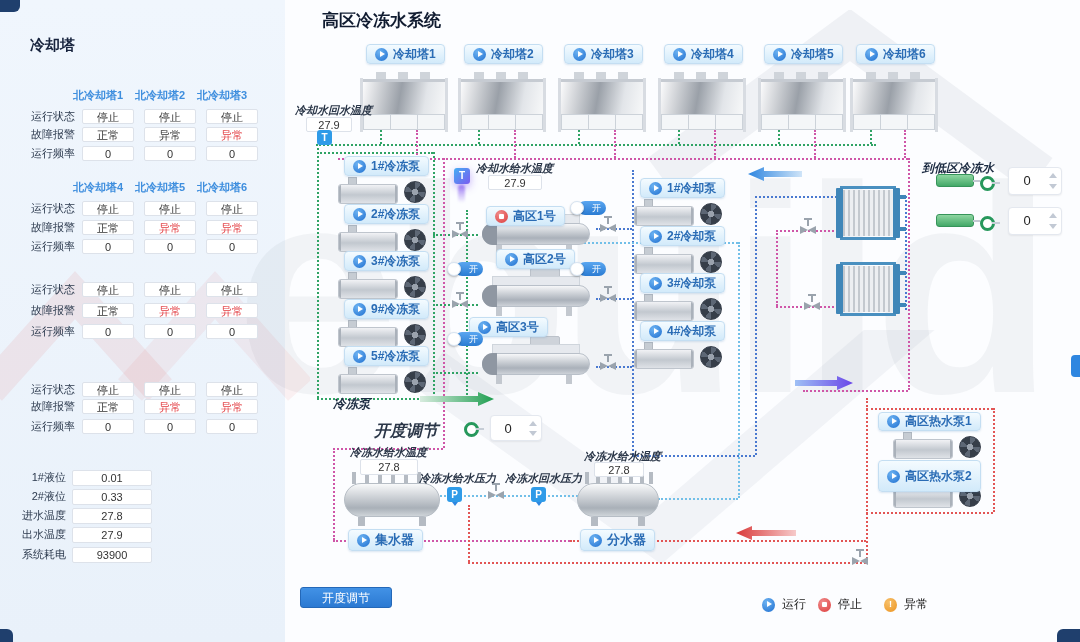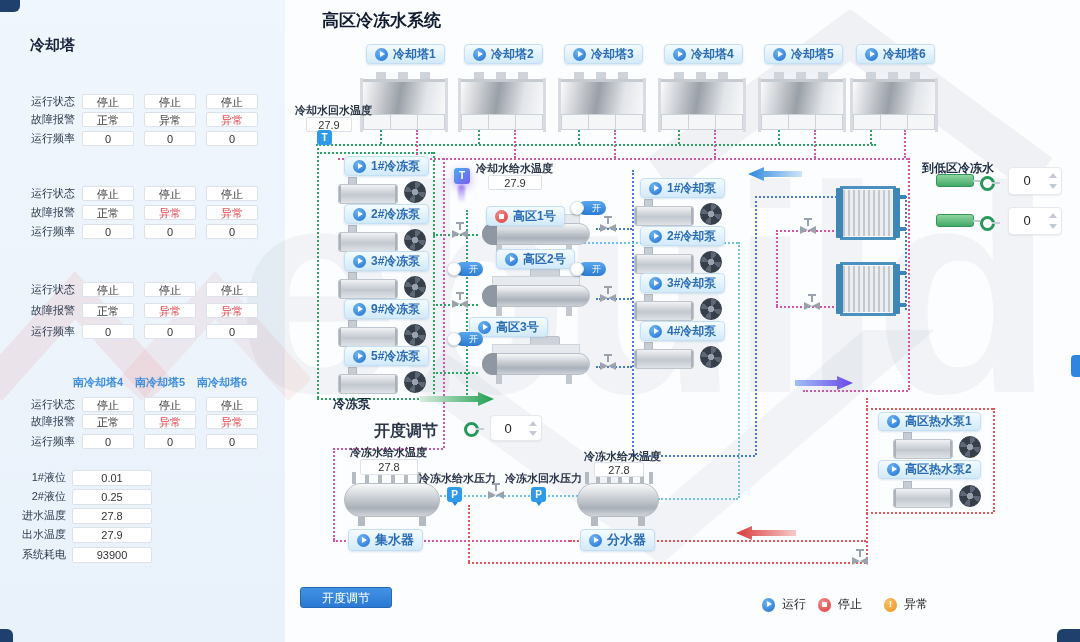--- a/index.html
+++ b/index.html
@@ -66,21 +66,21 @@
   
   .pill{position:absolute;height:20px;display:flex;align-items:center;gap:5px;padding:0 8px;background:linear-gradient(180deg,#f4fbff,#d2eafa);border:1px solid #c4def2;border-radius:4px;box-shadow:0 1px 2px rgba(60,120,180,.18);font-size:12px;font-weight:700;color:#2a6cb5;white-space:nowrap;z-index:4;cursor:pointer;}
   .pill.big{height:22px;font-size:13px;}
   .play,.stopi,.warni{width:13px;height:13px;border-radius:50%;position:relative;flex:0 0 13px;}
   .play{background:radial-gradient(circle at 35% 30%,#6db3f2,#1f6fd0);}
   .play::after{content:"";position:absolute;left:5px;top:3px;border-left:5px solid #fff;border-top:3.5px solid transparent;border-bottom:3.5px solid transparent;}
   .stopi{background:radial-gradient(circle at 35% 30%,#f08c8c,#dd3c3c);}
   .stopi::after{content:"";position:absolute;left:4px;top:4px;width:5px;height:5px;background:#fff;border-radius:1px;}
   .warni{background:radial-gradient(circle at 35% 30%,#f7c06a,#ec9420);}
   .warni::after{content:"!";position:absolute;left:0;top:0;width:13px;height:13px;color:#fff;font-size:9px;font-weight:700;text-align:center;line-height:13px;}
-  .lbl{position:absolute;font-size:11px;color:#2a3648;font-weight:600;white-space:nowrap;z-index:4;}
+  .lbl{position:absolute;font-size:11px;color:#2a3648;font-weight:600;white-space:nowrap;z-index:4;font-style:italic;}
   .lbl.b12{font-size:12px;color:#1c2b42;font-weight:700;}
   .vbox{position:absolute;border:1px solid #dde2ea;background:#fff;border-radius:2px;font-size:11px;text-align:center;color:#333;z-index:4;}
   .badge{position:absolute;width:15px;height:15px;border-radius:3px;background:#2f9be8;color:#fff;font-size:10px;font-weight:700;text-align:center;line-height:15px;z-index:4;}
   .badge.p::after{content:"";position:absolute;left:5px;bottom:-4px;border-left:3px solid transparent;border-right:3px solid transparent;border-top:4px solid #2e86e0;}
   .badge.grad{background:linear-gradient(135deg,#44aef3,#7b5bf0);box-shadow:0 3px 8px rgba(130,85,240,.45);}
   .glow{position:absolute;width:7px;height:18px;background:linear-gradient(180deg,rgba(138,99,240,.8),rgba(138,99,240,0));border-radius:3px;filter:blur(1px);z-index:4;}
   .tog{position:absolute;width:36px;height:15px;z-index:4;cursor:pointer;}
   .tog b{position:absolute;left:8px;top:0;right:0;height:14px;border-radius:7px;background:linear-gradient(180deg,#5aa6f0,#2b7cd3);color:#fff;font-size:9px;font-weight:400;text-align:right;padding-right:5px;line-height:14px;}
   .tog i{position:absolute;left:0;top:0;width:14px;height:14px;border-radius:50%;background:#fff;border:1px solid #d7e4f2;box-shadow:0 1px 2px rgba(0,0,0,.25);}
   .spin{position:absolute;width:54px;height:28px;background:#fff;border:1px solid #e4e8ef;border-radius:4px;box-shadow:0 1px 2px rgba(0,0,0,.06);z-index:4;}
@@ -203,20 +203,25 @@
           <stop offset="0" stop-color="#d93a3a"></stop>
           <stop offset="1" stop-color="#f6caca"></stop>
         </linearGradient>
       </defs>
     <path d="M60,4 L16,4 L16,0 L0,7 L16,14 L16,10 L60,10 Z" fill="url(#gR)"></path>
   </svg>
 
   <div class="side-title">冷却塔</div>
 
   <div class="grp" style="top:88px">
+    <div class="ghead">
+      <span>北冷却塔1</span>
+      <span>北冷却塔2</span>
+      <span>北冷却塔3</span>
+    </div>
     <div class="grow" style="margin-top:6px">
         <span class="rlab">运行状态</span>
         <span class="cell">停止</span>
         <span class="cell">停止</span>
         <span class="cell">停止</span>
       </div>
     <div class="grow" style="margin-top:3px">
         <span class="rlab">故障报警</span>
         <span class="cell">正常</span>
         <span class="cell">异常</span>
@@ -224,20 +229,25 @@
       </div>
     <div class="grow" style="margin-top:4px">
         <span class="rlab">运行频率</span>
         <span class="cell">0</span>
         <span class="cell">0</span>
         <span class="cell">0</span>
       </div>
   </div>
 
   <div class="grp" style="top:180px">
+    <div class="ghead">
+      <span>北冷却塔4</span>
+      <span>北冷却塔5</span>
+      <span>北冷却塔6</span>
+    </div>
     <div class="grow" style="margin-top:6px">
         <span class="rlab">运行状态</span>
         <span class="cell">停止</span>
         <span class="cell">停止</span>
         <span class="cell">停止</span>
       </div>
     <div class="grow" style="margin-top:4px">
         <span class="rlab">故障报警</span>
         <span class="cell">正常</span>
         <span class="cell red">异常</span>
@@ -266,25 +276,20 @@
       </div>
     <div class="grow" style="margin-top:6px">
         <span class="rlab">运行频率</span>
         <span class="cell">0</span>
         <span class="cell">0</span>
         <span class="cell">0</span>
       </div>
   </div>
 
   <div class="grp" style="top:375px">
-    <div class="ghead">
-      <span>南冷却塔4</span>
-      <span>南冷却塔5</span>
-      <span>南冷却塔6</span>
-    </div>
     <div class="grow" style="margin-top:7px">
         <span class="rlab">运行状态</span>
         <span class="cell">停止</span>
         <span class="cell">停止</span>
         <span class="cell">停止</span>
       </div>
     <div class="grow" style="margin-top:2px">
         <span class="rlab">故障报警</span>
         <span class="cell">正常</span>
         <span class="cell red">异常</span>
@@ -297,21 +302,21 @@
         <span class="cell">0</span>
       </div>
   </div>
 
   <div class="fld" style="top:470px">
       <span class="flab">1#液位</span>
       <span class="fbox">0.01</span>
     </div>
   <div class="fld" style="top:489px">
       <span class="flab">2#液位</span>
-      <span class="fbox">0.25</span>
+      <span class="fbox">0.33</span>
     </div>
   <div class="fld" style="top:508px">
       <span class="flab">进水温度</span>
       <span class="fbox">27.8</span>
     </div>
   <div class="fld" style="top:527px">
       <span class="flab">出水温度</span>
       <span class="fbox">27.9</span>
     </div>
   <div class="fld" style="top:547px">
@@ -621,21 +626,21 @@
 
   <div class="pill" style="left:878px;top:412px;height:19px">
       <span class="play"></span>
       <span>高区热水泵1</span>
     </div>
   <div class="pump" style="left:893px;top:432px">
       <i class="pin"></i>
       <i class="pbody"></i>
       <i class="fan"></i>
     </div>
-  <div class="pill" style="left:878px;top:460px;height:19px">
+  <div class="pill" style="left:878px;top:460px;height:32px">
       <span class="play"></span>
       <span>高区热水泵2</span>
     </div>
   <div class="pump" style="left:893px;top:481px">
       <i class="pin"></i>
       <i class="pbody"></i>
       <i class="fan"></i>
     </div>
 
   <div class="valve" style="left:800px;top:225px">

